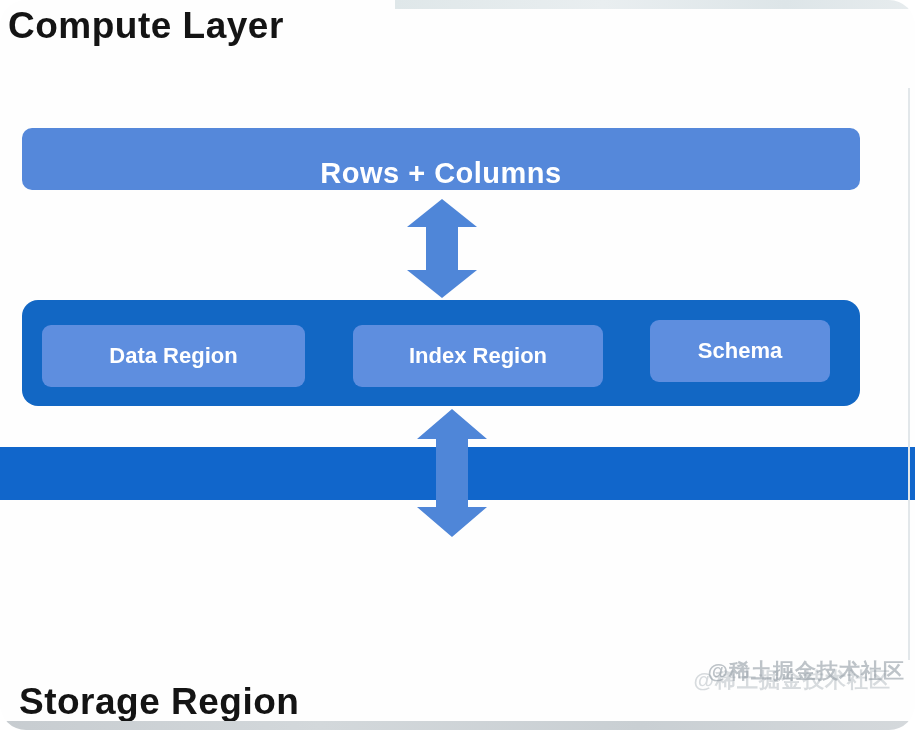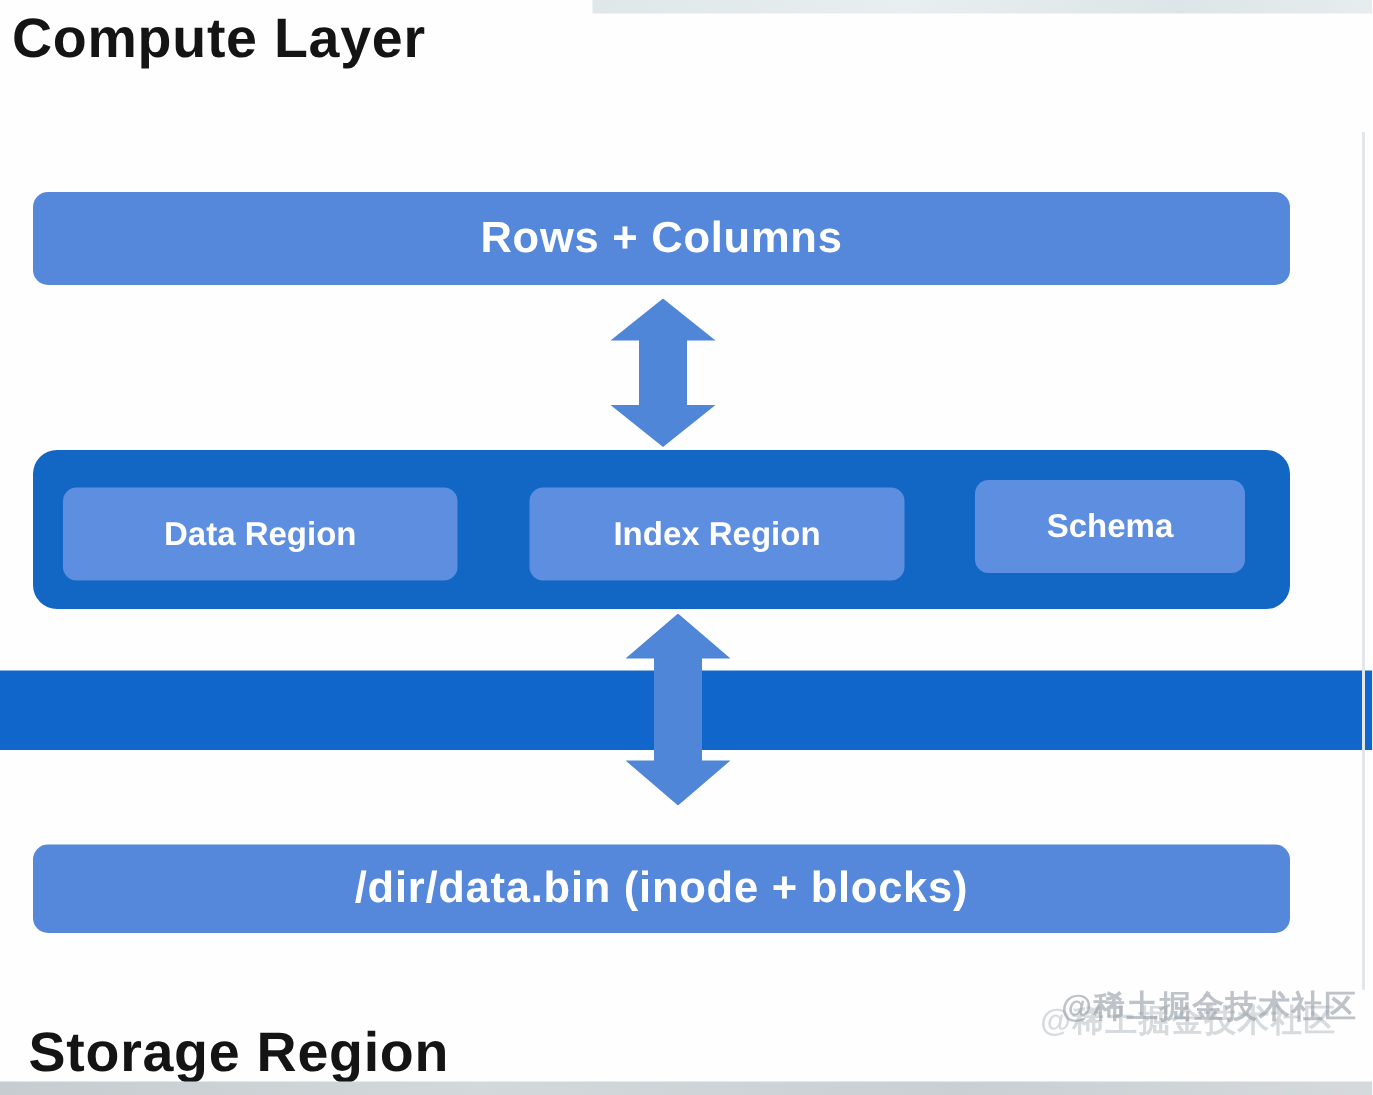--- a/index.html
+++ b/index.html
@@ -7,39 +7,40 @@
     padding: 0;
     background: #ffffff;
     font-family: "Liberation Sans", "DejaVu Sans", sans-serif;
   }
   .stage {
     position: relative;
     width: 915px;
     height: 730px;
     background: #fefefe;
     overflow: hidden;
+    border-radius: 26px;
   }
   .layer-title {
     position: absolute;
     color: #141414;
     font-size: 37px;
     font-weight: 700;
     letter-spacing: 0.5px;
     white-space: nowrap;
   }
   .title-compute { left: 8px; top: 5px; }
   .title-storage { left: 19px; top: 681px; }
 
   .wide-box {
     position: absolute;
     left: 22px;
     width: 838px;
     border-radius: 10px;
     display: flex;
-    align-items: center;
+    align-items: flex-end;
     justify-content: center;
   }
   .wide-box .box-label {
     color: #ffffff;
     font-size: 29px;
     font-weight: 700;
     letter-spacing: 0.5px;
     white-space: nowrap;
   }
   .rows-box { top: 128px; height: 62px; }
@@ -153,23 +154,20 @@
       <span class="box-label">Schema</span>
     </div>
   </div>
 
   <div class="io-band" style="background-color: rgb(17, 102, 203);"></div>
 
   <svg class="arrow-svg arrow-bottom" width="70" height="128" viewBox="0 0 70 128">
     <polygon points="35,0 70,30 51,30 51,98 70,98 35,128 0,98 19,98 19,30 0,30" fill="#4f86d8"></polygon>
   </svg>
 
-  <div class="wide-box file-box" style="background-color: rgb(85, 136, 218);">
-    <span class="box-label">/dir/data.bin (inode + blocks)</span>
-  </div>
 
   <div class="layer-title title-storage">Storage Region</div>
 
   <div class="watermark-wrap">
     <span class="watermark-line wm-ghost">@稀土掘金技术社区</span>
     <span class="watermark-line wm-main">@稀土掘金技术社区</span>
   </div>
 
   <div class="right-edge-line"></div>
   <div class="bottom-strip"></div>

